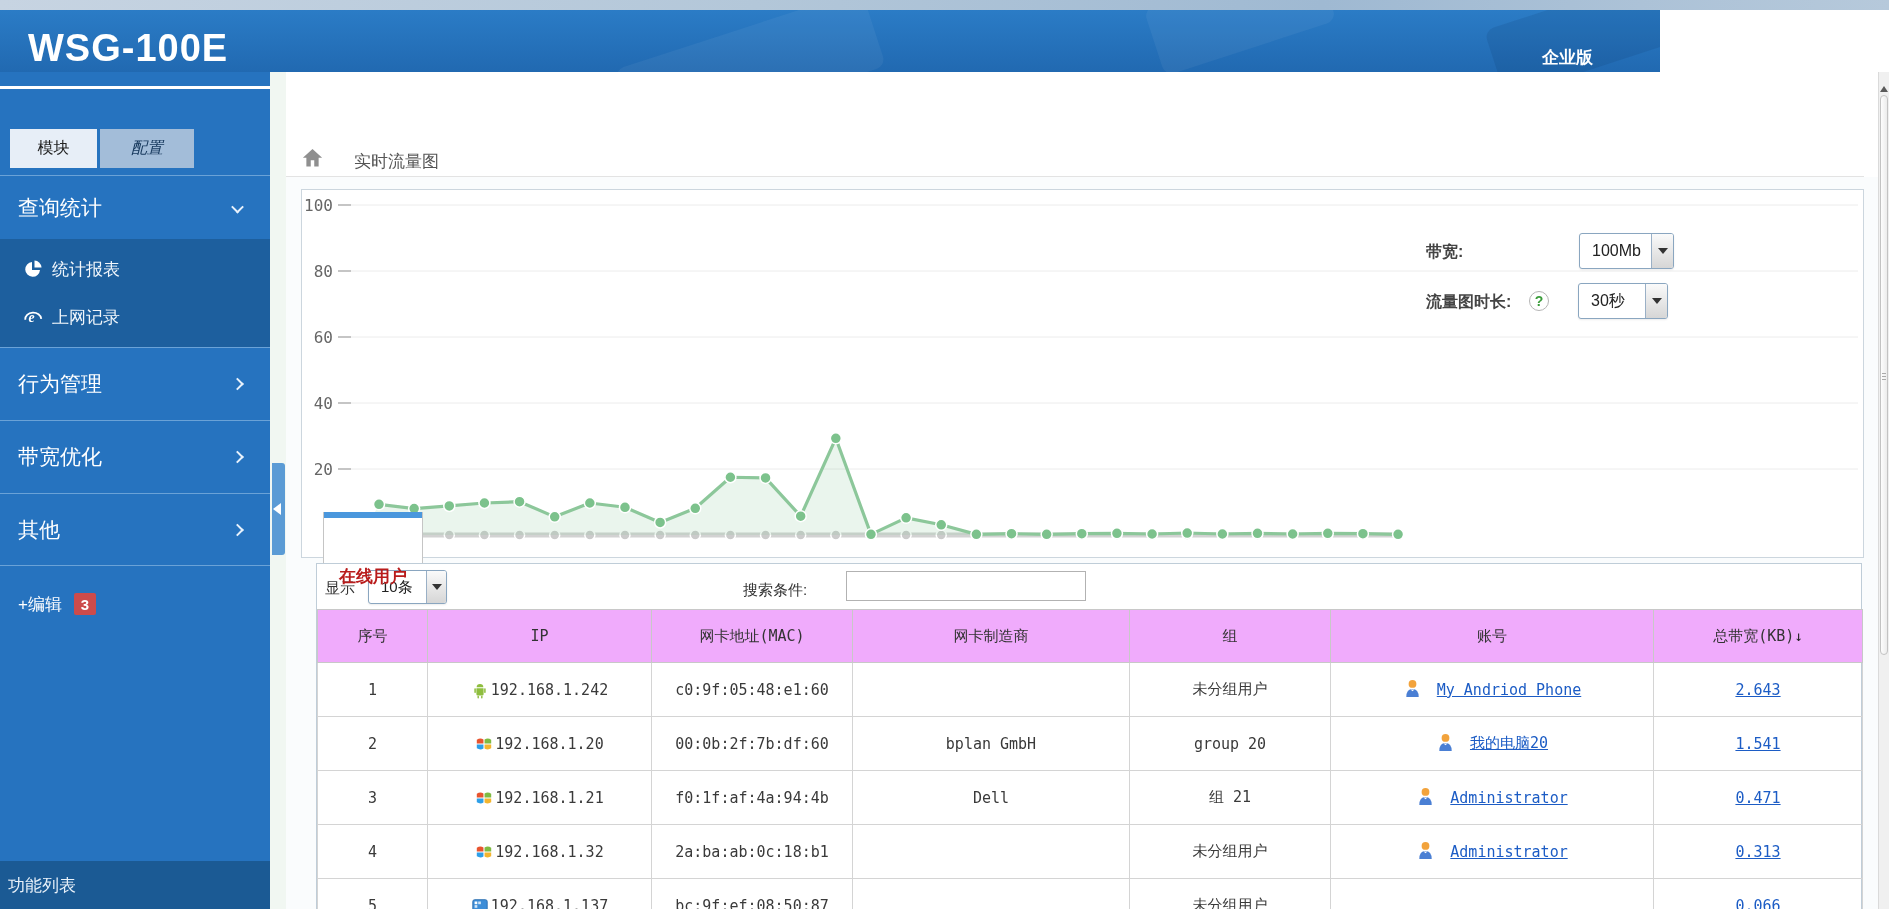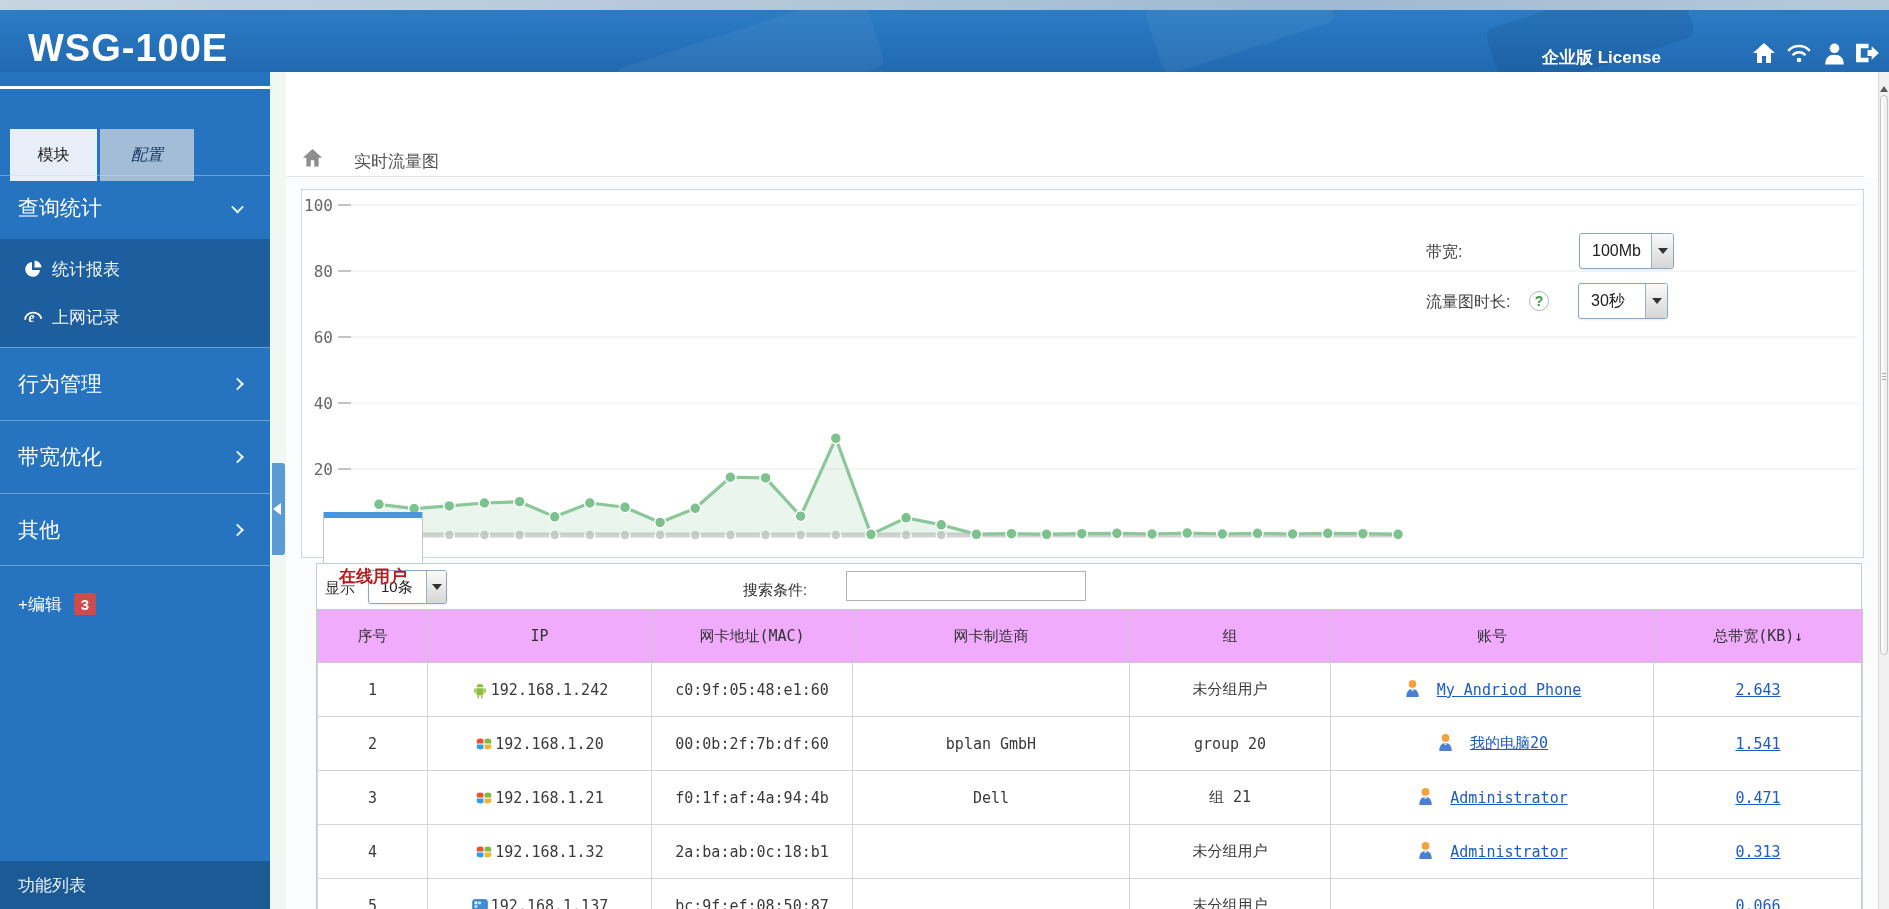--- a/index.html
+++ b/index.html
@@ -3,36 +3,36 @@
 <meta charset="utf-8">
 <style>
   * { margin:0; padding:0; box-sizing:border-box; }
   html,body { width:1889px; height:909px; overflow:hidden; background:#fff;
     font-family:"Liberation Sans", sans-serif; }
   .screen { position:relative; width:1889px; height:909px; overflow:hidden; background:#fff; }
 
   
   .top-strip { position:absolute; left:0; top:0; width:1889px; height:10px;
     background:linear-gradient(90deg,#c7d4e2,#b3c7d9 40%,#9fb9d2 70%,#b6c9db); }
-  .header { position:absolute; left:0; top:10px; width:1889px; height:62px;
+  .header { position:absolute; left:0; top:10px; width:1660px; height:62px;
     background:linear-gradient(180deg,#2b7cc6,#2169b1); overflow:hidden; }
   .header .deco1,.header .deco2,.header .deco3 { position:absolute; border-radius:10px; background:rgba(255,255,255,0.05); transform:rotate(-18deg); }
   .deco1 { left:1490px; top:-12px; width:200px; height:70px; background:rgba(0,30,70,0.10)!important; }
   .deco2 { left:620px; top:18px; width:260px; height:80px; }
   .deco3 { left:1150px; top:-30px; width:180px; height:70px; }
   .logo { position:absolute; left:28px; top:17px; color:#fff; font-size:38px; font-weight:bold; letter-spacing:1px; }
   .license { position:absolute; left:1542px; top:36px; color:#fff; font-size:17px; font-weight:bold; }
   .hicon { position:absolute; top:31px; width:25px; height:24px; cursor:pointer; }
   .hicon svg { width:100%; height:100%; }
 
   
   .sidebar { position:absolute; left:0; top:72px; width:270px; height:837px; background:#2673bf; color:#fff; }
   .side-topline { margin-top:14px; height:3px; background:#fff; }
   .side-tabs { margin:40px 0 0 10px; height:39px; display:flex; }
-  .side-tab { width:87px; height:52px; margin-right:3px; display:flex; align-items:center; justify-content:center;
+  .side-tab { width:87px; height:39px; margin-right:3px; display:flex; align-items:center; justify-content:center;
     font-size:16px; cursor:pointer; }
   .side-tab.active { background:#e7eef7; color:#222; }
   .side-tab.inactive { background:#a3bdd9; color:#14365a; width:94px;font-style:italic; }
   .menu { margin-top:7px; }
   .menu-item { position:relative; height:73px; border-top:1px solid rgba(190,220,245,0.45); cursor:pointer; }
   .menu-item.first { height:64px; }
   .menu-item.last { border-bottom:1px solid rgba(190,220,245,0.45);text-align:center; }
   .menu-item .mlabel { position:absolute; left:18px; top:50%; transform:translateY(-50%); font-size:21px; color:#fff; }
   .chev { position:absolute; right:28px; top:50%; width:9px; height:9px; border-right:2px solid #e8f2fc; border-bottom:2px solid #e8f2fc; }
   .chev.right { transform:translateY(-50%) rotate(-45deg); }
@@ -41,39 +41,39 @@
   .submenu-item { height:48px; display:flex; align-items:center; cursor:pointer; }
   .submenu-item .sicon { width:22px; height:20px; margin-left:22px; }
   .submenu-item .sicon svg { width:22px; height:20px; }
   .submenu-item .slabel { margin-left:8px; font-size:17px; color:#f2f7fc; }
   .edit-row { margin:26px 0 0 18px; height:24px; display:flex; align-items:center; cursor:pointer; }
   .edit-label { font-size:17px; color:#fff; }
   .edit-badge { margin-left:12px; width:22px; height:22px; background:#cc4b4b; color:#fff; font-size:15px; font-weight:bold;
     display:flex; align-items:center; justify-content:center; border-radius:2px; }
   .side-footer { position:absolute; left:0; bottom:0; width:270px; height:48px; background:#1b5a94;
     display:flex; align-items:center; cursor:pointer; }
-  .side-footer span { margin-left:18px; font-size:17px; color:#eaf2fa; }
+  .side-footer span { margin-left:8px; font-size:17px; color:#eaf2fa; }
   .collapse-handle { position:absolute; left:272px; top:463px; width:13px; height:92px; background:#5b9bd5;
     border-radius:0 3px 3px 0; cursor:pointer; z-index:5; }
   .collapse-handle .tri { position:absolute; left:1px; top:40px; width:0; height:0;
     border-top:6px solid transparent; border-bottom:6px solid transparent; border-right:8px solid #fff; }
 
   
   .gap-strip { position:absolute; left:270px; top:72px; width:16px; height:837px; background:#f1f7f2; }
   .content { position:absolute; left:286px; top:72px; width:1592px; height:837px; background:#fff; }
   .content-lower { position:absolute; left:286px; top:177px; width:1592px; height:732px; background:#fafcfd; }
   .breadcrumb-icon { position:absolute; left:302px; top:148px; width:21px; height:20px; }
   .breadcrumb-title { position:absolute; left:354px; top:150px; font-size:17px; color:#555; }
   .divider { position:absolute; left:286px; top:176px; width:1578px; height:1px; background:#e3e3e3; }
 
   
   .chart-panel { position:absolute; left:301px; top:189px; width:1563px; height:369px; background:#fff;
     border:1px solid #ccd6de; z-index:1; }
   .chart-panel svg.plot { position:absolute; left:0; top:0; width:1561px; height:367px; }
-  .ctl-label { position:absolute; font-size:16px; color:#444; height:36px; line-height:36px; }
+  .ctl-label { position:absolute; font-size:16px; color:#444; height:36px; line-height:36px;font-weight:bold; }
   .sel { position:absolute; height:36px; background:#fff; border:1px solid #8aa6c0; border-radius:3px;
     display:flex; align-items:stretch; cursor:pointer; box-shadow:0 1px 2px rgba(0,0,0,0.08); }
   .sel-text { flex:1; padding-left:12px; font-size:16px; color:#222; display:flex; align-items:center; }
   .sel-btn { width:22px; border-left:1px solid #9ab0c6; background:linear-gradient(180deg,#fafafa,#d6d6d6);
     display:flex; align-items:center; justify-content:center; border-radius:0 2px 2px 0; }
   .sel-btn .arr { width:0; height:0; border-left:5px solid transparent; border-right:5px solid transparent; border-top:6px solid #333; }
   .q-icon { position:absolute; width:20px; height:20px; border:1px solid #b5b5b5; border-radius:50%; background:#fff;
     color:#3a9c3a; font-size:14px; font-weight:bold; display:flex; align-items:center; justify-content:center; cursor:pointer; }
 
   

